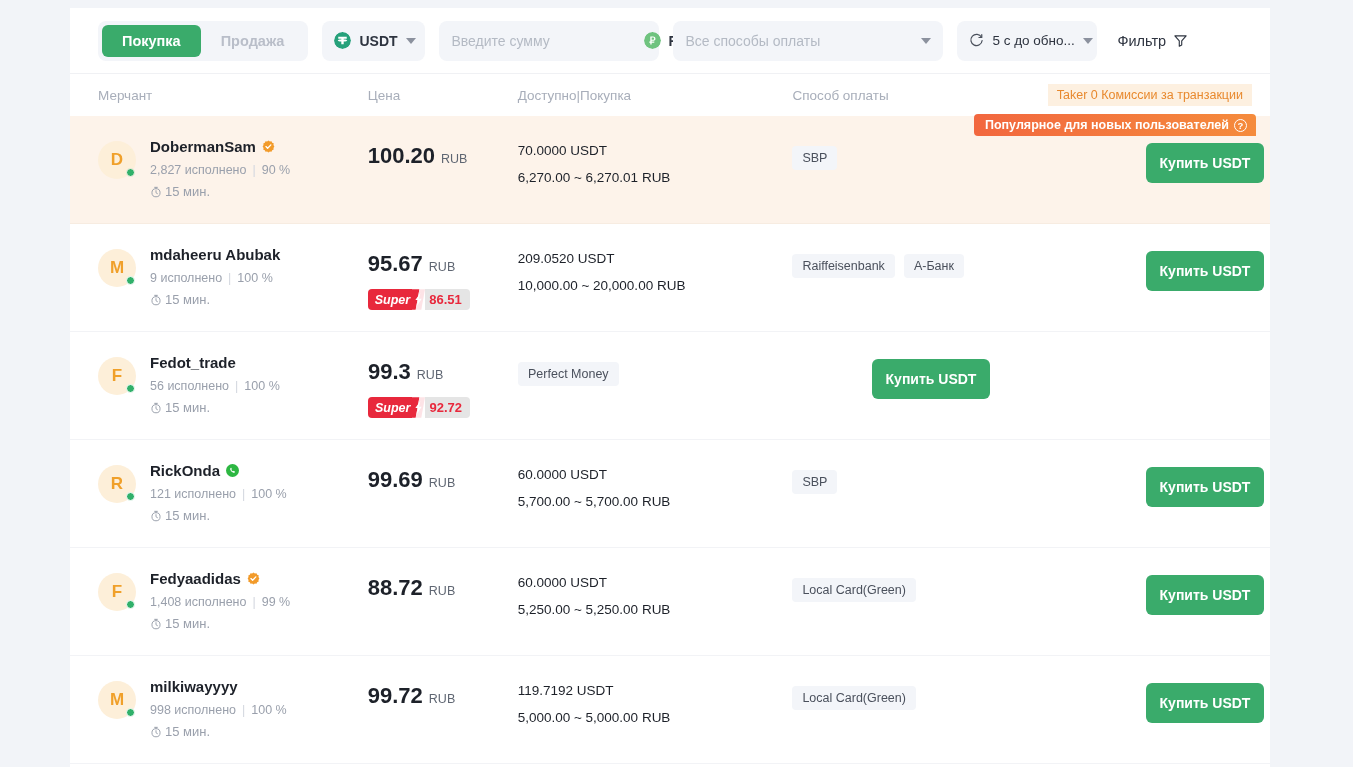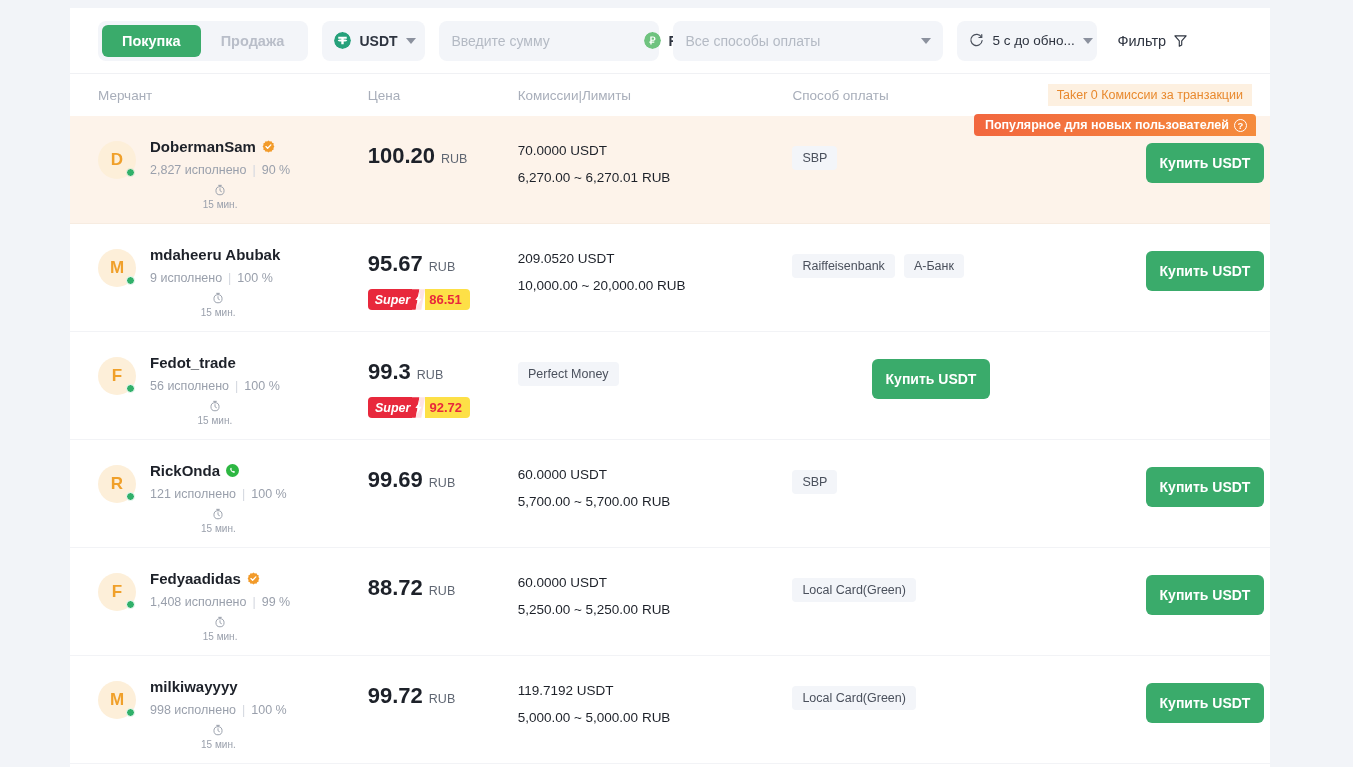--- a/index.html
+++ b/index.html
@@ -119,22 +119,22 @@
   }
   .row.hl .dot { border-color: #fdf3ea; }
 
   .m-name {
     font-size: 15px; font-weight: 700; color: #1d2129;
     display: flex; align-items: center; gap: 6px; line-height: 17px;
   }
   .m-stats { font-size: 12.5px; color: #9aa0ac; margin-top: 8px; white-space: nowrap; }
   .m-stats .sep { color: #d3d7df; margin: 0 6px; }
   .m-time {
-    font-size: 10px; color: #9aa0ac; margin-top: 7px;
-    display: flex; align-items: center; gap: 3px; flex-direction: column;
+    font-size: 13px; color: #9aa0ac; margin-top: 7px;
+    display: flex; align-items: center; gap: 3px;
   }
 
   .badge-ic { width: 13px; height: 13px; display: block; flex: none; }
 
   .price { width: 150px; padding-top: 6px; }
   .p-main {
     font-size: 22px; font-weight: 700; color: #1d2129;
     display: flex; align-items: baseline; gap: 6px; line-height: 24px;
   }
   .p-cur { font-size: 12.5px; font-weight: 400; color: #5f6672; }
@@ -142,21 +142,21 @@
   .super {
     display: inline-flex; align-items: stretch; margin-top: 10px;
     border-radius: 4px; overflow: hidden; height: 21px;
   }
   .super-l {
     background: #e8283c; color: #fff; font-size: 12.5px; font-weight: 700;
     font-style: italic; padding: 0 2px 0 7px; display: flex; align-items: center;
   }
   .bolt { width: 13px; height: 21px; display: block; }
   .super-r {
-    background: #fde047; color: #e8283c; font-size: 13px; font-weight: 700;
+    background: #e5e5e5; color: #e8283c; font-size: 13px; font-weight: 700;
     padding: 0 8px 0 4px; display: flex; align-items: center;
   }
 
   .avail { width: 275px; padding-top: 5px; font-size: 13.5px; color: #1d2129; }
   .avail .l2 { margin-top: 12px; }
 
   .pays { width: 330px; padding-top: 8px; display: flex; gap: 9px; flex-wrap: wrap; }
   .chip {
     background: #f3f5f9; color: #4a505c; font-size: 12.5px;
     padding: 5px 10px; border-radius: 4px; white-space: nowrap;
@@ -221,21 +221,21 @@
         <span>Фильтр</span>
         <svg width="15" height="15" viewBox="0 0 16 16">
           <path d="M2 3h12l-4.7 5.4v4.3l-2.6 1.4V8.4L2 3z" fill="none" stroke="#2e3440" stroke-width="1.2" stroke-linejoin="round"></path>
         </svg>
       </div>
     </div>
 
     <div class="thead">
       <div class="c-merchant">Мерчант</div>
       <div class="c-price">Цена</div>
-      <div class="c-avail">Комиссии|Лимиты</div>
+      <div class="c-avail">Доступно|Покупка</div>
       <div class="c-pay">Способ оплаты</div>
       <div class="c-action"></div>
       <div class="taker-badge">Taker 0 Комиссии за транзакции</div>
       <div class="popular-badge">
         <span>Популярное для новых пользователей</span>
         <span class="q-mark">?</span>
       </div>
     </div>
 
     <div id="rows">

